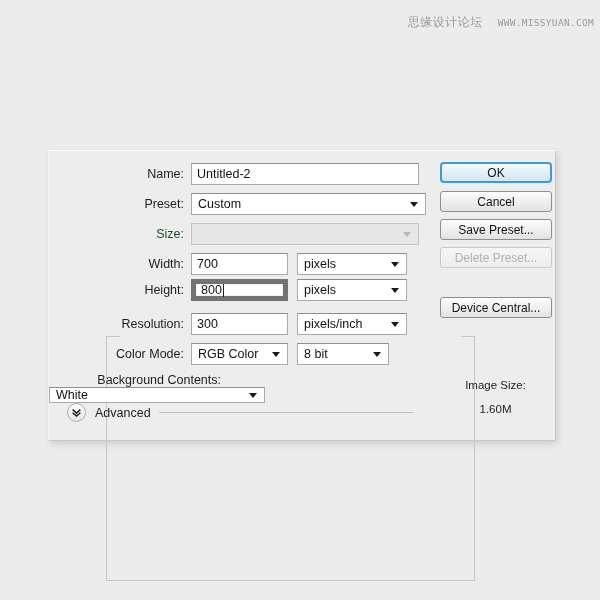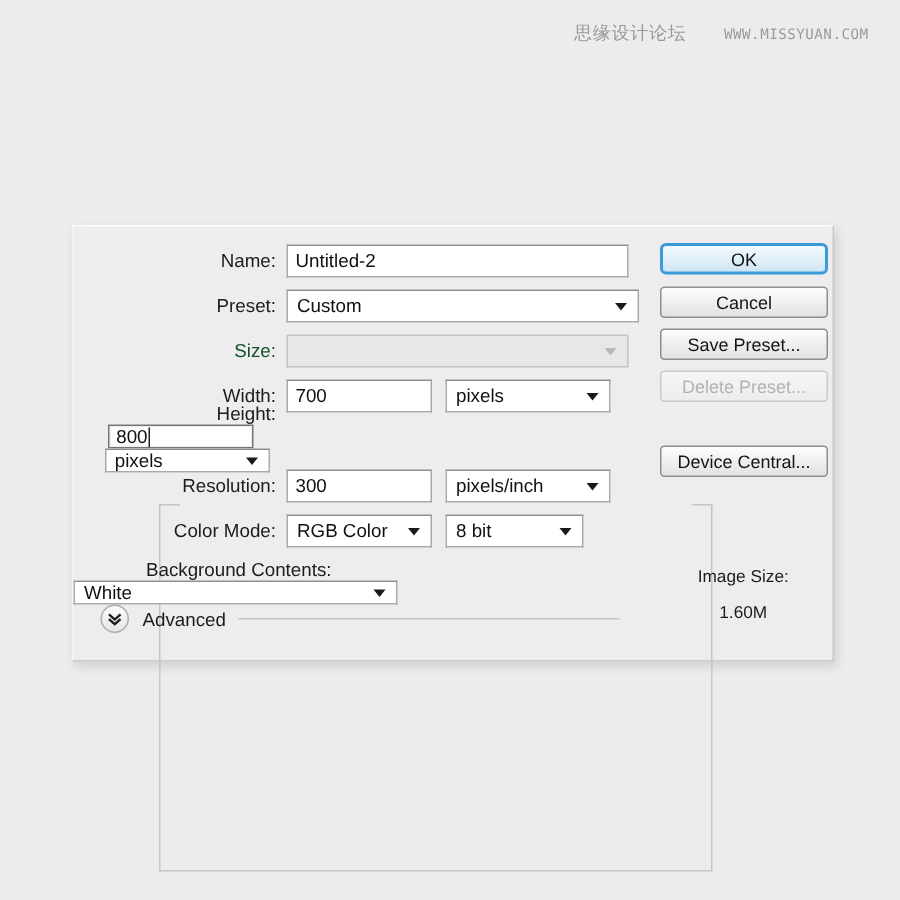--- a/index.html
+++ b/index.html
@@ -12,24 +12,24 @@
     background: #ececec;
     font-family: "Liberation Sans", sans-serif;
     overflow: hidden;
     position: relative;
   }
 
   
   .watermark {
     position: absolute;
     top: 14px;
-    right: 21px;
+    right: 6px;
     display: flex;
     align-items: baseline;
-    gap: 25px;
+    gap: 15px;
     color: #9a9a9a;
     white-space: nowrap;
     user-select: none;
   }
   .watermark .wm-cn {
     font-family: "DejaVu Sans", sans-serif;
     font-size: 12px;
     letter-spacing: 0.5px;
   }
   .watermark .wm-url {
@@ -88,21 +88,21 @@
     height: 22px;
     box-sizing: border-box;
     font-size: 12.5px;
     color: #111;
     display: flex;
     align-items: center;
     padding: 0 5px;
     position: relative;
   }
   .tinput.focused {
-    border: 1px solid #737373;
+    border: 5px solid #737373;
     box-shadow: inset 0 0 0 1px #eaf3fa;
   }
   .caret {
     display: inline-block;
     width: 1px;
     height: 13px;
     background: #222;
     margin-left: 1px;
   }
 
@@ -287,21 +287,21 @@
       <div class="row-label">Width:</div>
       <div class="tinput" style="width:97px;">
         <span>700</span>
       </div>
       <div class="dd" style="width:110px; margin-left:9px;">
         <span class="dd-val">pixels</span>
         <span class="arrow"></span>
       </div>
     </div>
 
-    <div class="row" style="top:118px;flex-direction:column;">
+    <div class="row" style="top:128px;">
       <div class="row-label">Height:</div>
       <div class="tinput focused" style="width:97px;">
         <span>800</span>
           <span class="caret"></span>
       </div>
       <div class="dd" style="width:110px; margin-left:9px;">
         <span class="dd-val">pixels</span>
         <span class="arrow"></span>
       </div>
     </div>

